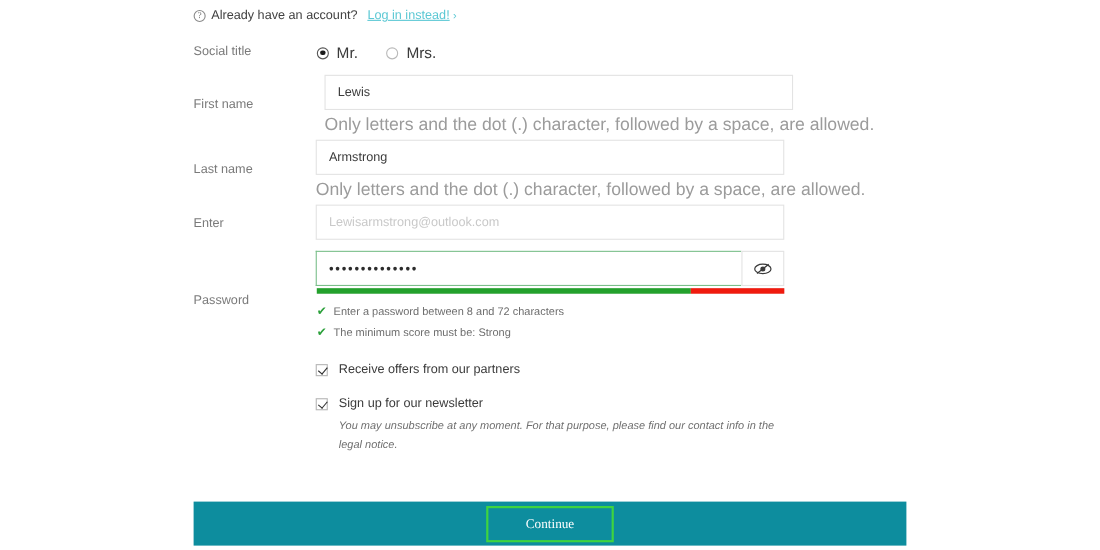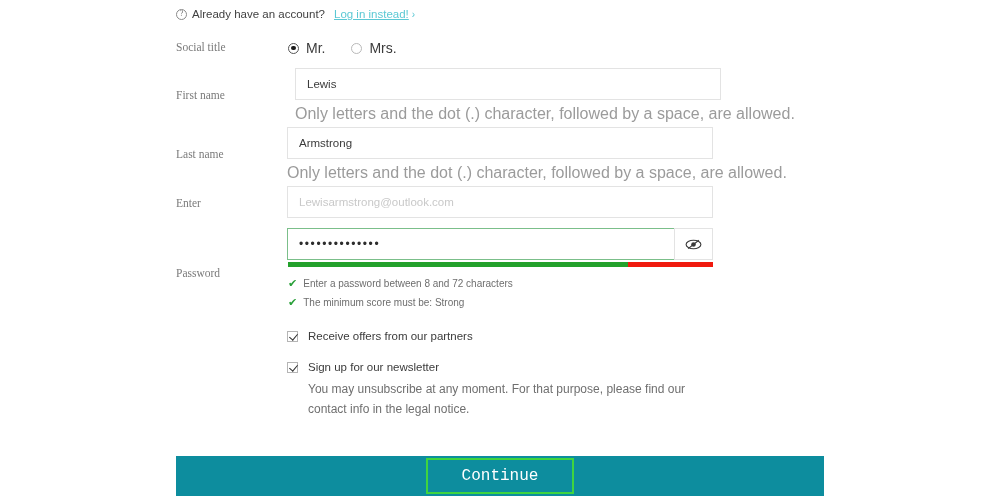--- a/index.html
+++ b/index.html
@@ -59,21 +59,20 @@
     position: absolute;
     left: 0;
     width: 1000px;
   }
   .row-label {
     position: absolute;
     left: 176px;
     font-size: 11.5px;
     color: #7a7a7a;
     white-space: nowrap;
-    font-family: Liberation Serif, serif;
   }
   .field-col { position: absolute; left: 287px; }
 
   
   .radio-group {
     position: absolute;
     left: 288px;
     top: 40px;
     display: flex;
     align-items: center;
@@ -213,21 +212,22 @@
   }
   .cb-label {
     font-size: 11.5px;
     color: #3b3b3b;
     line-height: 1.25;
     white-space: nowrap;
   }
   .cb-sub {
     margin-top: 6px;
     margin-left: 21px;
-    font-size: 12px;
+    font-size: 10px;
+    font-style: italic;
     color: #6f6f6f;
     line-height: 1.65;
     width: 404px;
   }
 
   
   .footer-bar {
     position: absolute;
     left: 176px;
     top: 456px;
@@ -235,22 +235,22 @@
     height: 40px;
     background: #0d8d9e;
     display: flex;
     align-items: center;
     justify-content: center;
   }
   .continue-btn {
     background: #0d8d9e;
     border: 2px solid #3fd43f;
     color: #ffffff;
-    font-family: Liberation Mono, monospace;
-    font-size: 16px;
+    font-family: Liberation Serif, serif;
+    font-size: 12px;
     padding: 7px 34px;
     cursor: pointer;
     outline: none;
     border-radius: 0;
   }
 </style>
 </head>
 <body>
 
 <div class="page">

